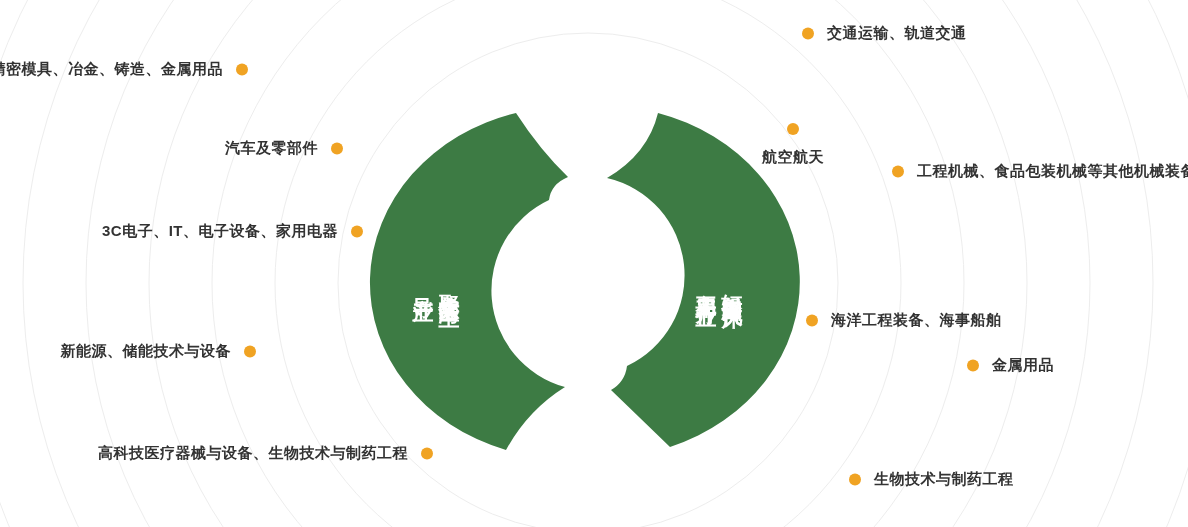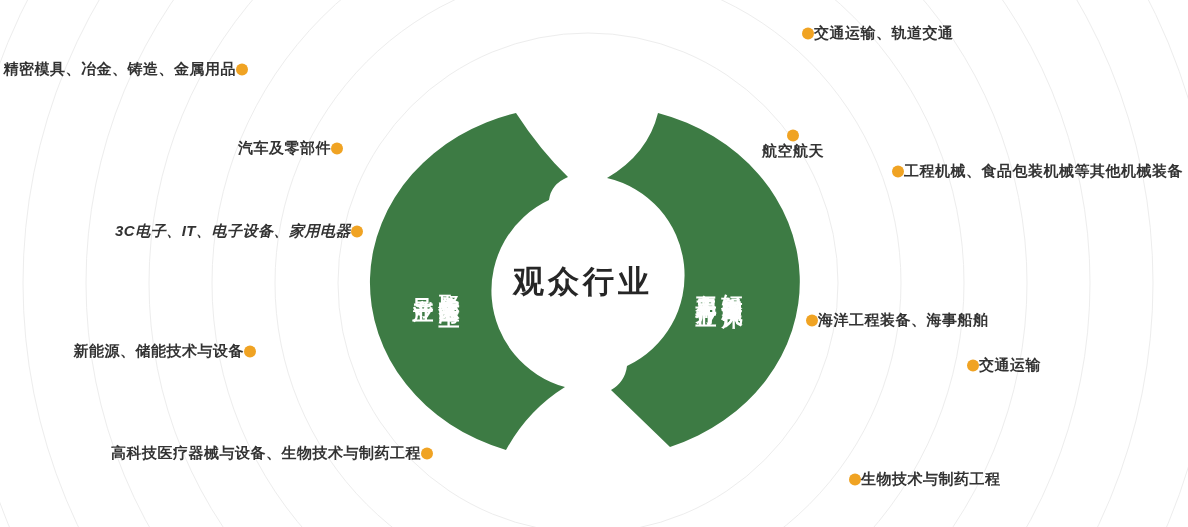--- a/index.html
+++ b/index.html
@@ -48,38 +48,39 @@
     text-align: center;
   }
   .arc-text .col { line-height: 26px; }
   .arc-text.left-arc-text  { left: 410px; top: 213px; height: 142px; }
   .arc-text.right-arc-text { left: 693px; top: 209px; height: 150px; }
 
   .industry {
     position: absolute;
     display: flex;
     align-items: center;
+    gap: 13px;
     transform: translateY(-50%);
     white-space: nowrap;
     font-size: 15px;
     font-weight: 700;
     color: var(--label-text, #333333);
     letter-spacing: 0.5px;
   }
   .dot {
     width: 12px;
     height: 12px;
     border-radius: 50%;
     background: var(--dot-orange, #F0A323);
     flex: 0 0 auto;
   }
   
   .industry.l1 { right: 940px; top: 69px;  }
   .industry.l2 { right: 845px; top: 148px; }
-  .industry.l3 { right: 825px; top: 231px; font-style: italic; }
+  .industry.l3 { right: 825px; top: 231px; }
   .industry.l4 { right: 932px; top: 351px; }
   .industry.l5 { right: 755px; top: 453px; }
   
   .industry.r1 { left: 802px; top: 33px;  }
   .industry.r2 { left: 762px; top: 145px; flex-direction: column; }
   .industry.r3 { left: 892px; top: 171px; }
   .industry.r4 { left: 806px; top: 272px; margin-top: 48px; }
   .industry.r5 { left: 967px; top: 365px; }
   .industry.r6 { left: 849px; top: 479px; }
 </style>
@@ -106,21 +107,20 @@
              Q 551 184 568 177
              Q 540 150 516 113 Z"></path>
     <path class="arc-path" d="M 670 447
              A 198 176 0 0 0 658 113
              Q 648 154 607 178
              A 100 100 0 0 1 627 366
              Q 625 382 611 390
              Q 638 416 670 447 Z"></path>
   </svg>
 
-  <div class="center-label">观众行业</div>
 
   <div class="arc-text left-arc-text">
     <div class="col">聚焦大湾区主</div>
     <div class="col">导产业</div>
   </div>
 
   <div class="arc-text right-arc-text">
     <div class="col">辐射全国机床</div>
     <div class="col">主要用户行业</div>
   </div>
@@ -157,20 +157,20 @@
   <div class="industry r3">
     <span class="dot"></span>
     <span>工程机械、食品包装机械等其他机械装备</span>
   </div>
   <div class="industry r4">
     <span class="dot"></span>
     <span>海洋工程装备、海事船舶</span>
   </div>
   <div class="industry r5">
     <span class="dot"></span>
-    <span>交通运输</span>
+    <span>金属用品</span>
   </div>
   <div class="industry r6">
     <span class="dot"></span>
     <span>生物技术与制药工程</span>
   </div>
 
 </div>
 
 </body></html>

